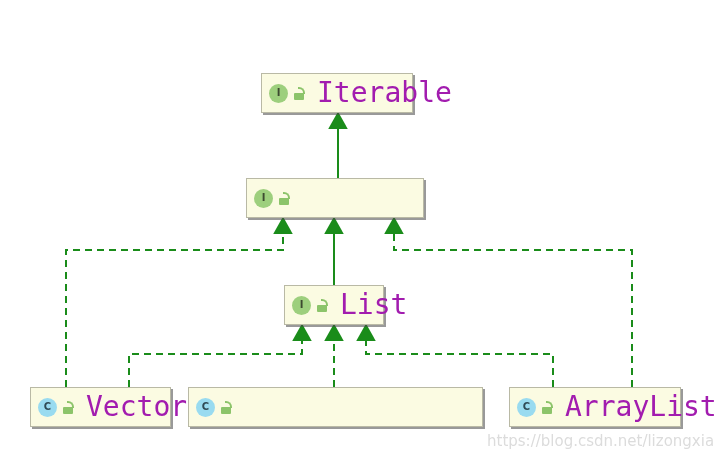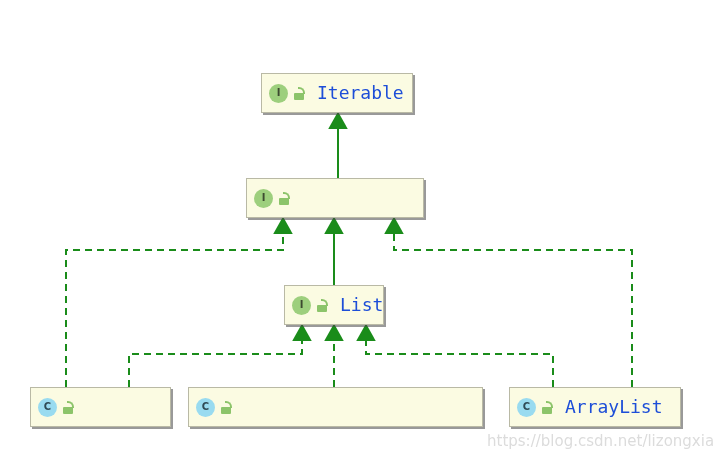--- a/index.html
+++ b/index.html
@@ -83,23 +83,23 @@
     width: 7px;
     height: 7px;
     border: 2px solid #8cc46a;
     border-bottom: none;
     border-left: none;
     border-radius: 0 6px 0 0;
     box-sizing: border-box;
   }
   .node-label {
     margin-left: 11px;
-    font-size: 18px;
+    font-size: 28px;
     line-height: 1;
-    color: #1d4ed8;
+    color: #a21caf;
     white-space: nowrap;
     letter-spacing: 0px;
   }
   .watermark {
     position: absolute;
     font-family: "DejaVu Sans", "Liberation Sans", sans-serif;
     font-size: 15px;
     color: #dcdcdc;
     white-space: nowrap;
     z-index: 8;
@@ -180,20 +180,21 @@
   </div>
 
   <div class="node" style="left:30px; top:387px; width:141px;">
     <span class="glyphs">
       <span class="badge badge-class">C</span>
       <span class="lock">
         <span class="shackle"></span>
           <span class="body"></span>
       </span>
     </span>
+    <span class="node-label">Vector</span>
   </div>
 
   <div class="node" style="left:188px; top:387px; width:295px;">
     <span class="glyphs">
       <span class="badge badge-class">C</span>
       <span class="lock">
         <span class="shackle"></span>
           <span class="body"></span>
       </span>
     </span>

